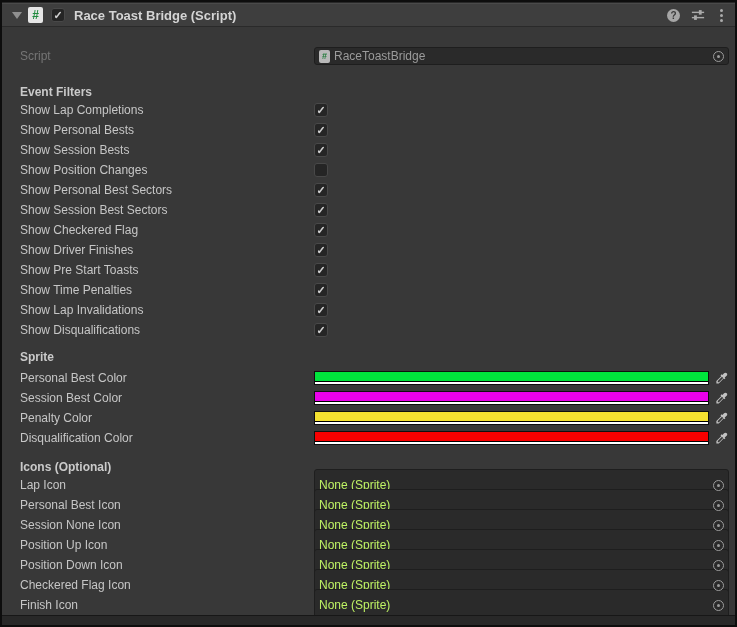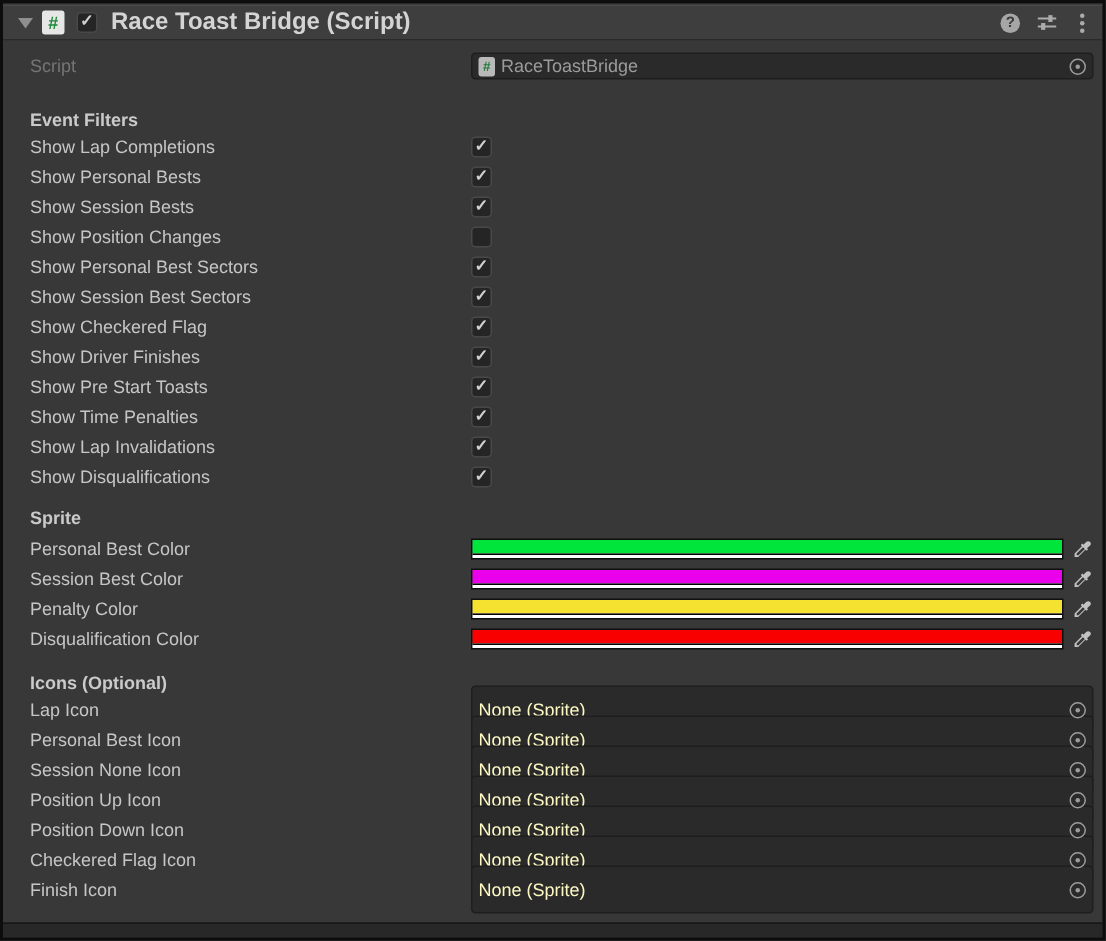--- a/index.html
+++ b/index.html
@@ -27,21 +27,21 @@
     width:15px; height:16px; background:#e6e6e6; border-radius:2px;
     display:flex; align-items:center; justify-content:center;
     font-weight:bold; font-size:12px; color:#1f8a3d; margin-right:8px;
   }
   .checkbox {
     width:14px; height:14px; background:#252525; border:1px solid #484848;
     border-radius:3px; display:flex; align-items:center; justify-content:center;
     cursor:pointer; flex:none;
   }
   .checkbox .mark { color:#d0d0d0; font-size:11px; font-weight:bold; line-height:1; transform:translateY(-0.5px); }
-  .comp-title { margin-left:9px; font-weight:bold; color:#d4d4d4; font-size:16px; }
+  .comp-title { margin-left:9px; font-weight:bold; color:#d4d4d4; font-size:13px; }
   .header-right { margin-left:auto; display:flex; align-items:center; gap:11px; }
   .help-icon {
     width:13px; height:13px; border-radius:50%; background:#a6a6a6;
     color:#3a3a3a; font-weight:bold; font-size:10px;
     display:flex; align-items:center; justify-content:center; cursor:pointer;
   }
   .presets-icon { width:14px; height:14px; cursor:pointer; }
   .kebab-icon { display:flex; flex-direction:column; gap:2px; padding:1px 4px; cursor:pointer; }
   .kebab-icon i { width:3px; height:3px; border-radius:50%; background:#ababab; }
 
@@ -53,21 +53,21 @@
 
   .section-header {
     height:15px; line-height:15px; padding-left:18px;
     font-weight:bold; color:#cacaca;
   }
   .filters-header { margin-top:20px; }
   .colors-header  { margin-top:10px; margin-bottom:3px; }
   .icons-header   { margin-top:12px; }
 
   
-  .script-row { height:18px; margin-top:8px;justify-content:center; }
+  .script-row { height:18px; margin-top:20px;justify-content:center; }
   .script-row .label { color:#757575; }
   .obj-field {
     flex:1; height:18px; background:#2a2a2a; border:1px solid #1e1e1e;
     border-radius:3px; display:flex; align-items:center; padding:0 2px 0 4px;
     color:#9b9b9b; cursor:default;
   }
   .script-icon-sm {
     width:11px; height:13px; background:#b9b9b9; border-radius:2px; flex:none;
     display:flex; align-items:center; justify-content:center;
     font-weight:bold; font-size:9px; color:#1f7a38; margin-right:4px;
@@ -75,21 +75,21 @@
   .obj-picker {
     margin-left:auto; width:11px; height:11px; border-radius:50%;
     border:1px solid #9c9c9c; position:relative; flex:none; cursor:pointer; margin-right:2px;
   }
   .obj-picker::after {
     content:''; position:absolute; width:3px; height:3px; border-radius:50%;
     background:#9c9c9c; top:3px; left:3px;
   }
 
   
-  .sprite-field { height:32px; color:#fef9c3; }
+  .sprite-field { height:32px; color:#bef264; }
 
   
   .swatch {
     flex:1; height:14px; border:1px solid #0f0f0f; display:flex; flex-direction:column;
     cursor:pointer;
   }
   .swatch .main { flex:1; }
   .swatch .alpha { height:3px; background:#ffffff; border-top:1px solid #000; }
   .eyedropper { width:16px; height:14px; margin-left:4px; flex:none; cursor:pointer;
     display:flex; align-items:center; justify-content:center; }

